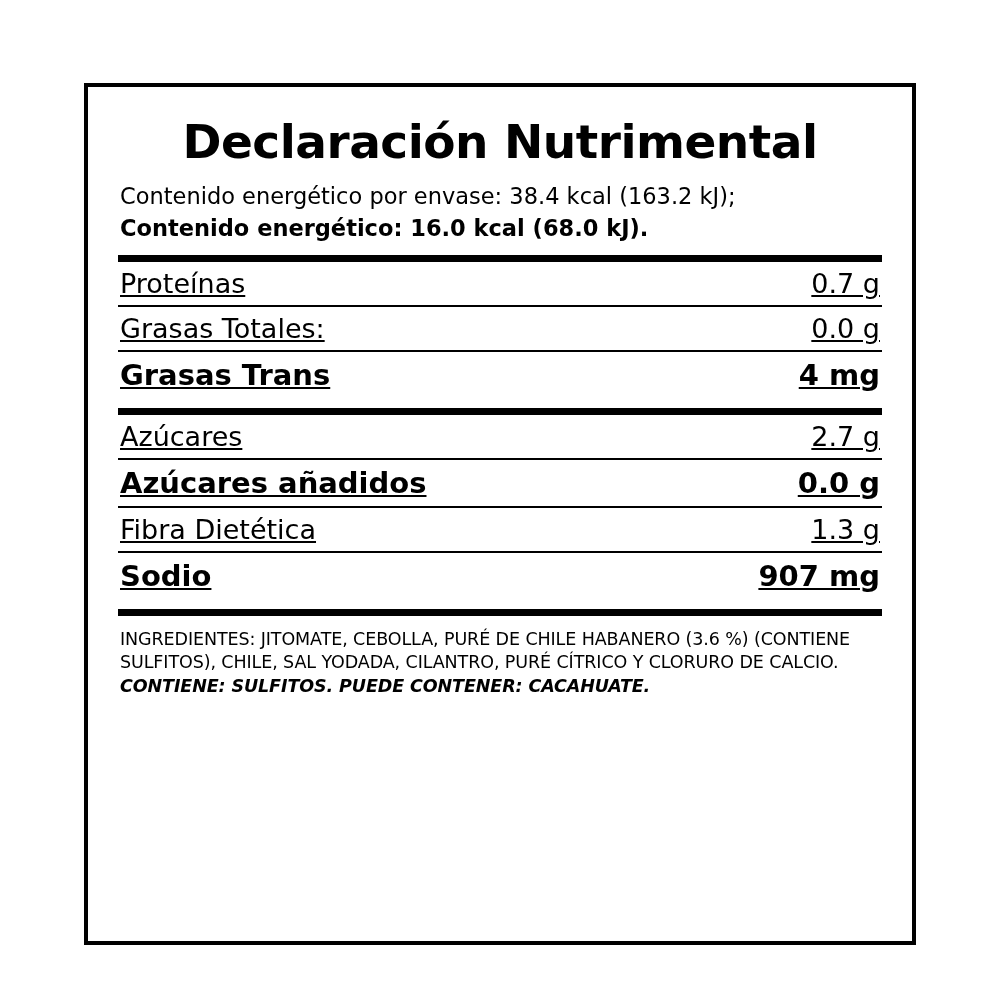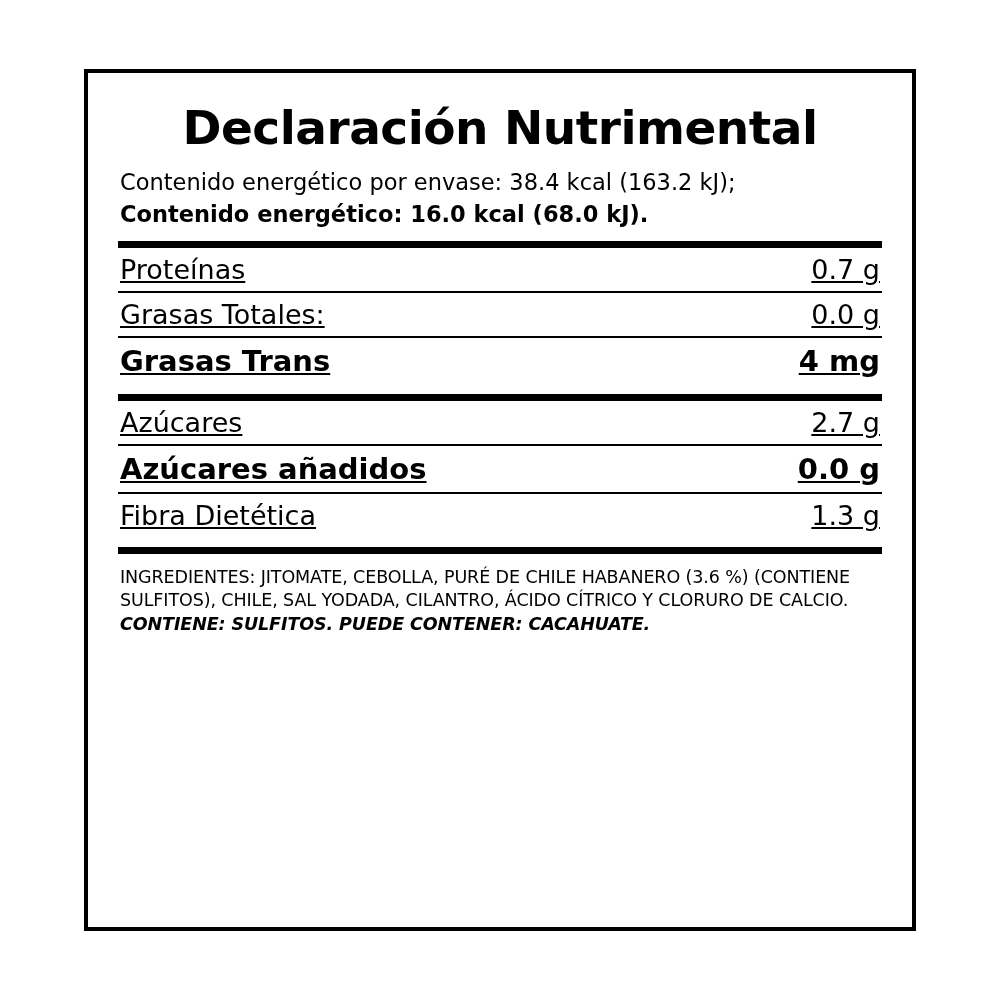--- a/index.html
+++ b/index.html
@@ -11,21 +11,21 @@
     width: 1000px;
     height: 1000px;
     font-family: "DejaVu Sans", sans-serif;
     color: #000000;
     -webkit-font-smoothing: antialiased;
   }
 
   .panel {
     position: absolute;
     left: 84px;
-    top: 69px;
+    top: 83px;
     width: 832px;
     height: 862px;
     border: 4px solid #000000;
     box-sizing: border-box;
     background: #ffffff;
   }
 
   .inner {
     position: absolute;
     left: 30px;
@@ -136,25 +136,29 @@
         <td class="value">2.7 g</td>
       </tr>
       <tr class="bold">
         <td class="label">Azúcares añadidos</td>
         <td class="value">0.0 g</td>
       </tr>
       <tr>
         <td class="label">Fibra Dietética</td>
         <td class="value">1.3 g</td>
       </tr>
+      <tr class="bold">
+        <td class="label">Sodio</td>
+        <td class="value">907 mg</td>
+      </tr>
     </tbody>
       </table>
 
     <div class="rule-thick"></div>
 
     <div class="ingredients">
       <div>INGREDIENTES: JITOMATE, CEBOLLA, PURÉ DE CHILE HABANERO (3.6 %) (CONTIENE</div>
-      <div>SULFITOS), CHILE, SAL YODADA, CILANTRO, ÁCIDO CÍTRICO Y CLORURO DE CALCIO.</div>
+      <div>SULFITOS), CHILE, SAL YODADA, CILANTRO, PURÉ CÍTRICO Y CLORURO DE CALCIO.</div>
       <div class="contiene">CONTIENE: SULFITOS. PUEDE CONTENER: CACAHUATE.</div>
     </div>
 
   </div>
 </div>
 
 </body></html>

